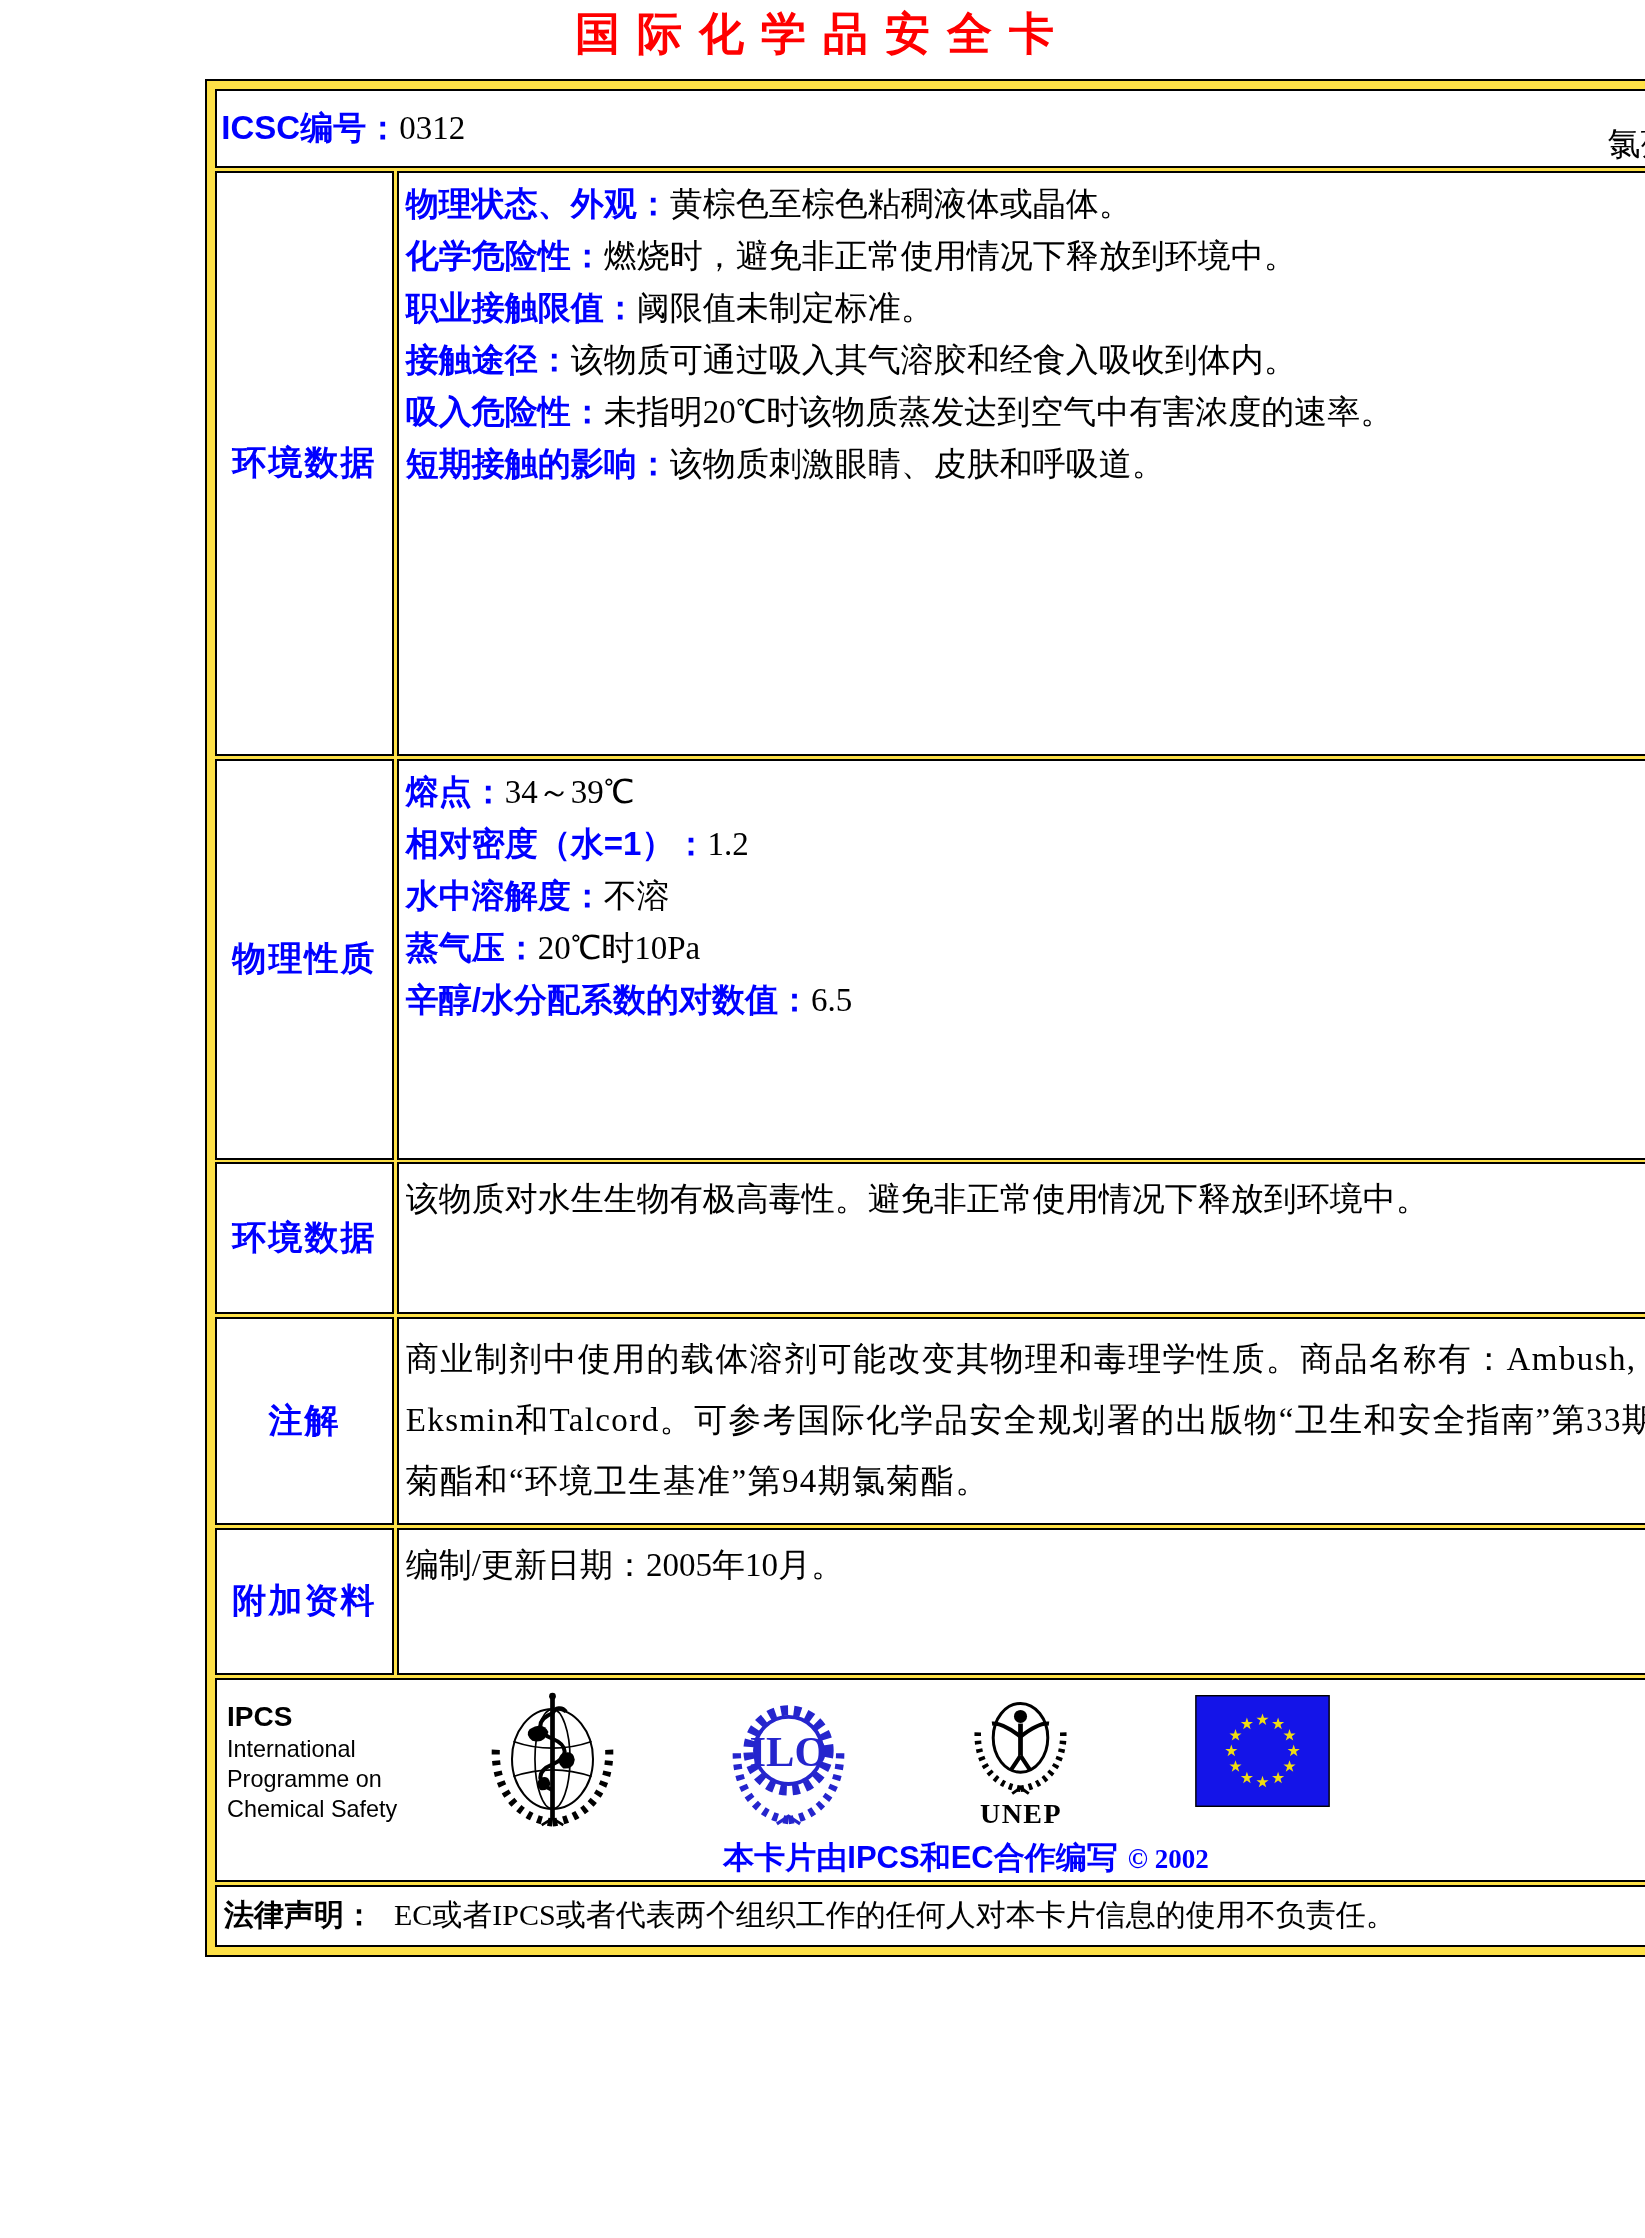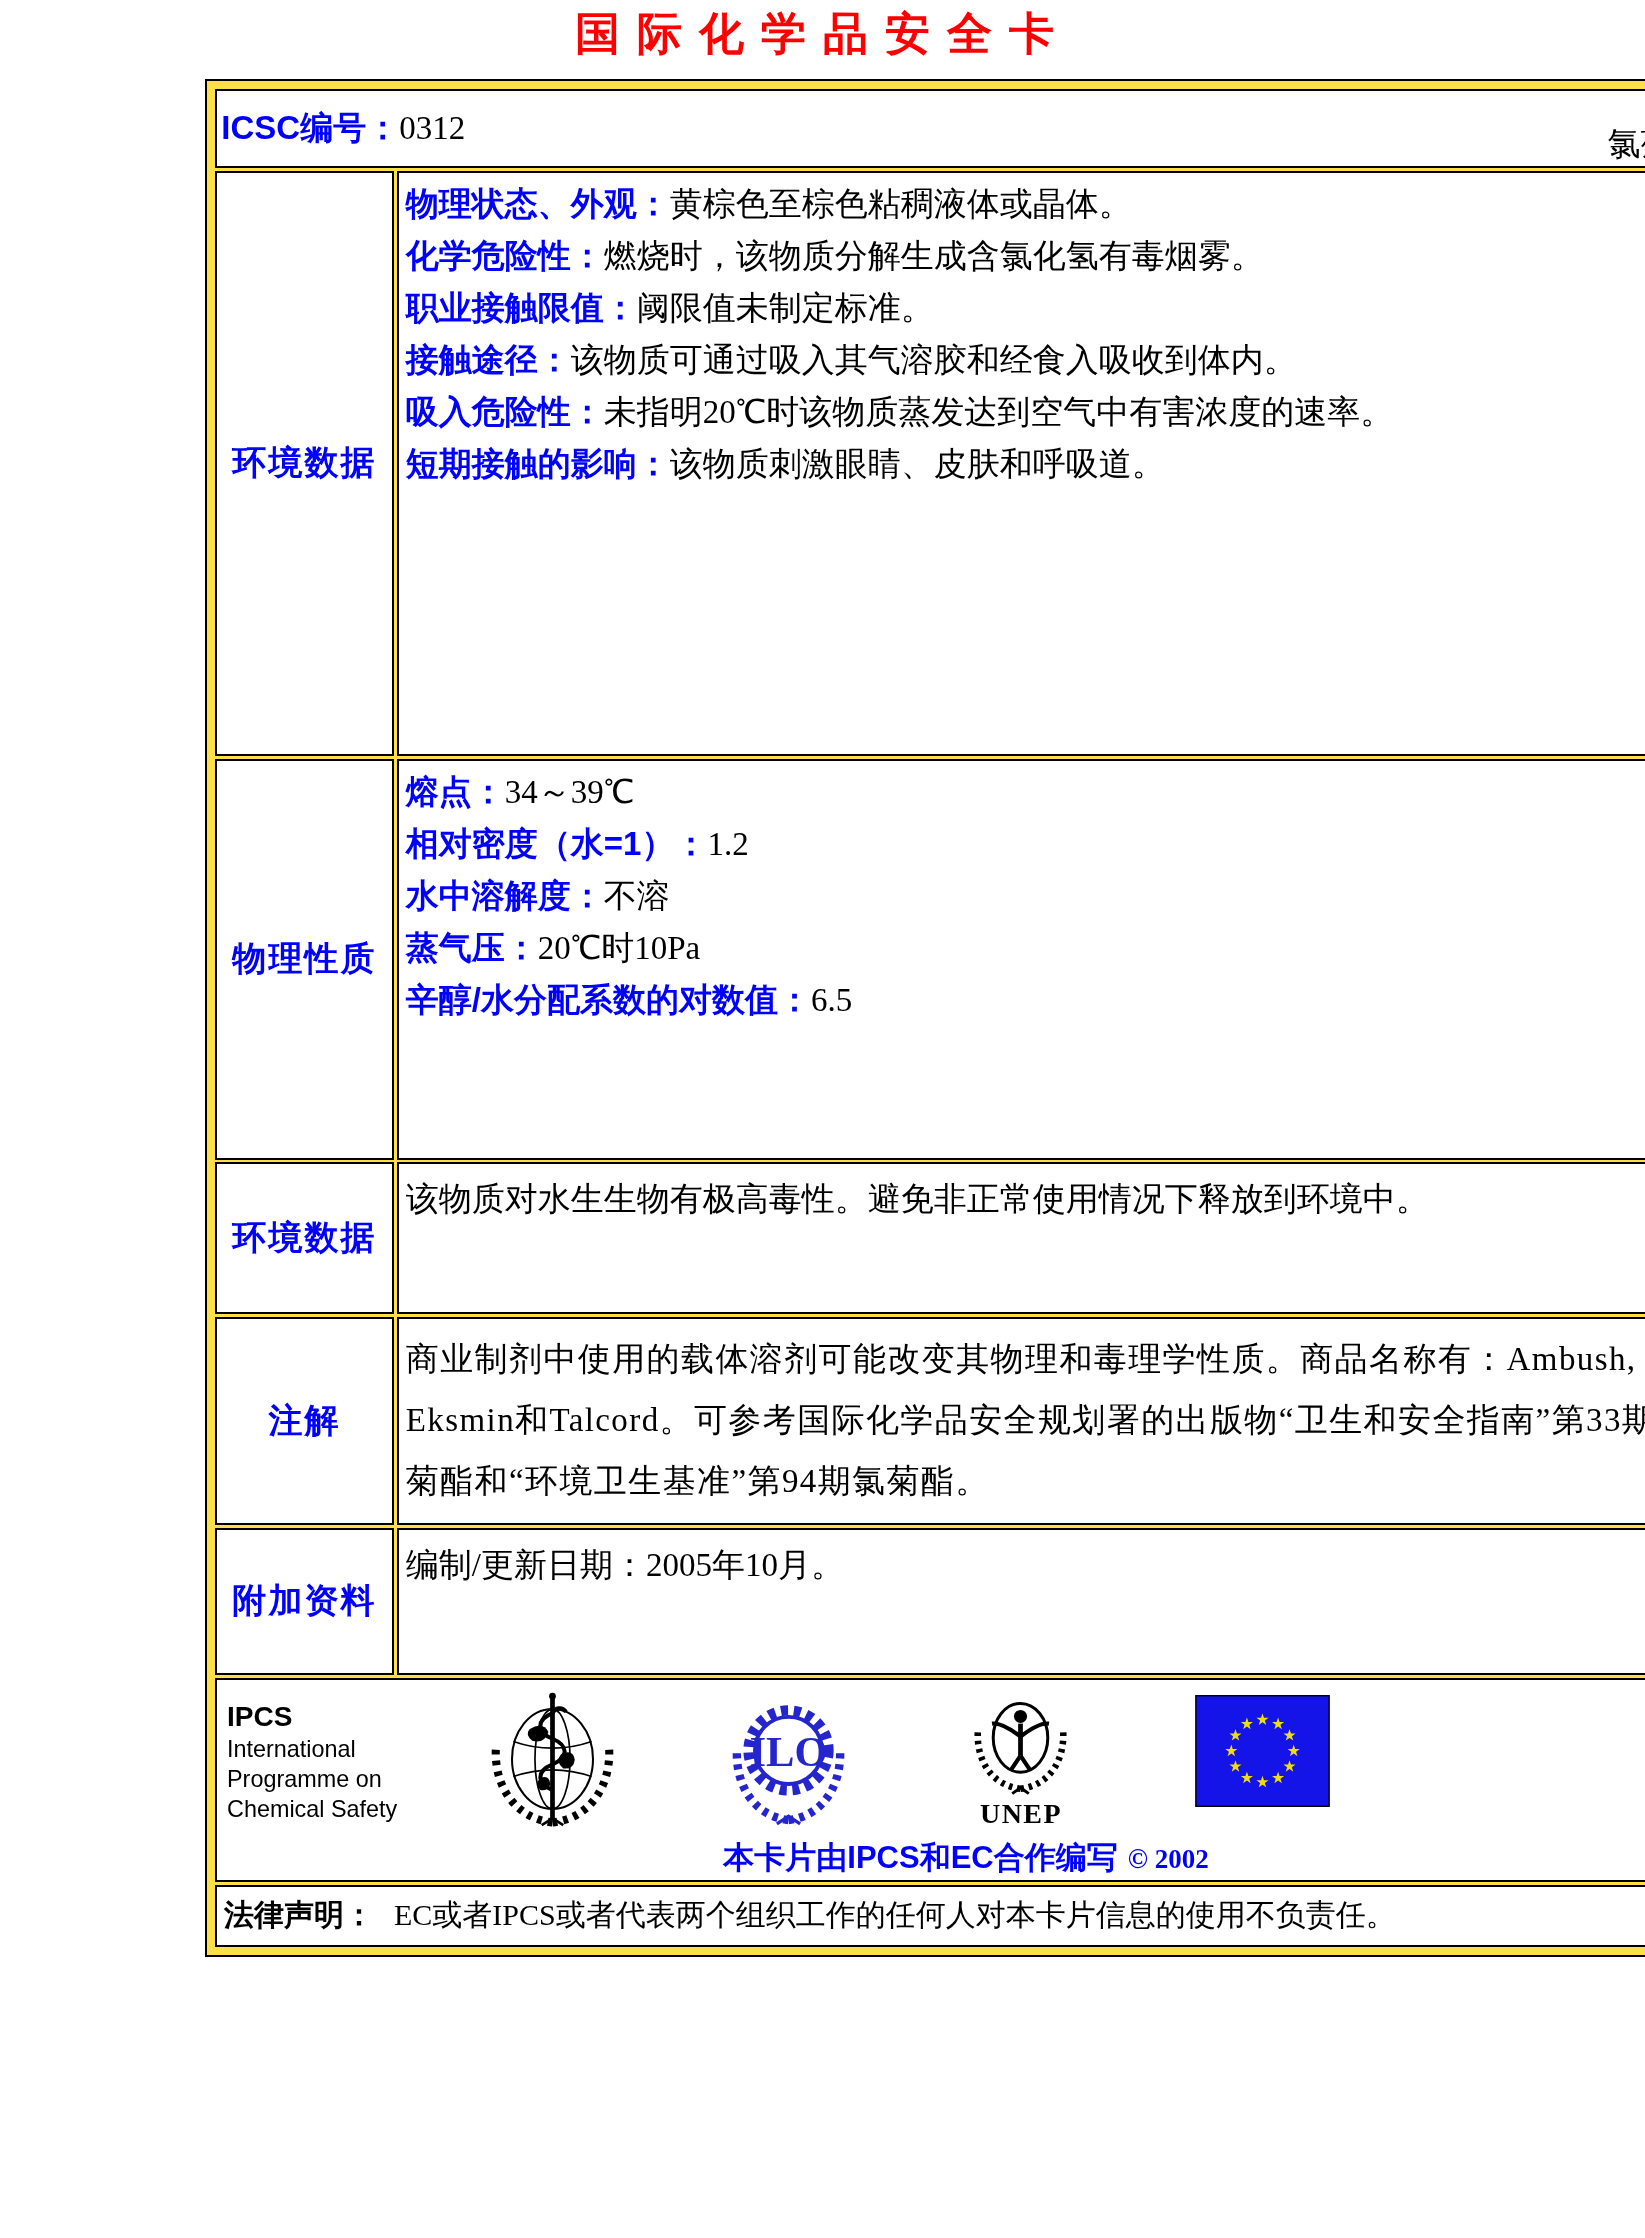--- a/index.html
+++ b/index.html
@@ -81,21 +81,21 @@
       <div class="cell header-cell span2">
         <div class="hdr-left">
           <span class="key">ICSC编号：</span><span class="val">0312</span>
         </div>
         <div class="hdr-right">氯菊酯</div>
       </div>
 
       <div class="cell label-cell">环境数据</div>
       <div class="cell content-cell">
         <div class="kv-line"><span class="key">物理状态、外观：</span><span class="val">黄棕色至棕色粘稠液体或晶体。</span></div>
-        <div class="kv-line"><span class="key">化学危险性：</span><span class="val">燃烧时，该物质分解生成含氯化氢有毒烟雾。</span></div>
+        <div class="kv-line"><span class="key">化学危险性：</span><span class="val">燃烧时，避免非正常使用情况下释放到环境中。</span></div>
         <div class="kv-line"><span class="key">职业接触限值：</span><span class="val">阈限值未制定标准。</span></div>
         <div class="kv-line"><span class="key">接触途径：</span><span class="val">该物质可通过吸入其气溶胶和经食入吸收到体内。</span></div>
         <div class="kv-line"><span class="key">吸入危险性：</span><span class="val">未指明20℃时该物质蒸发达到空气中有害浓度的速率。</span></div>
         <div class="kv-line"><span class="key">短期接触的影响：</span><span class="val">该物质刺激眼睛、皮肤和呼吸道。</span></div>
       </div>
 
       <div class="cell label-cell">物理性质</div>
       <div class="cell content-cell">
         <div class="kv-line"><span class="key">熔点：</span><span class="val">34～39℃</span></div>
         <div class="kv-line"><span class="key">相对密度（水=1）：</span><span class="val">1.2</span></div>

